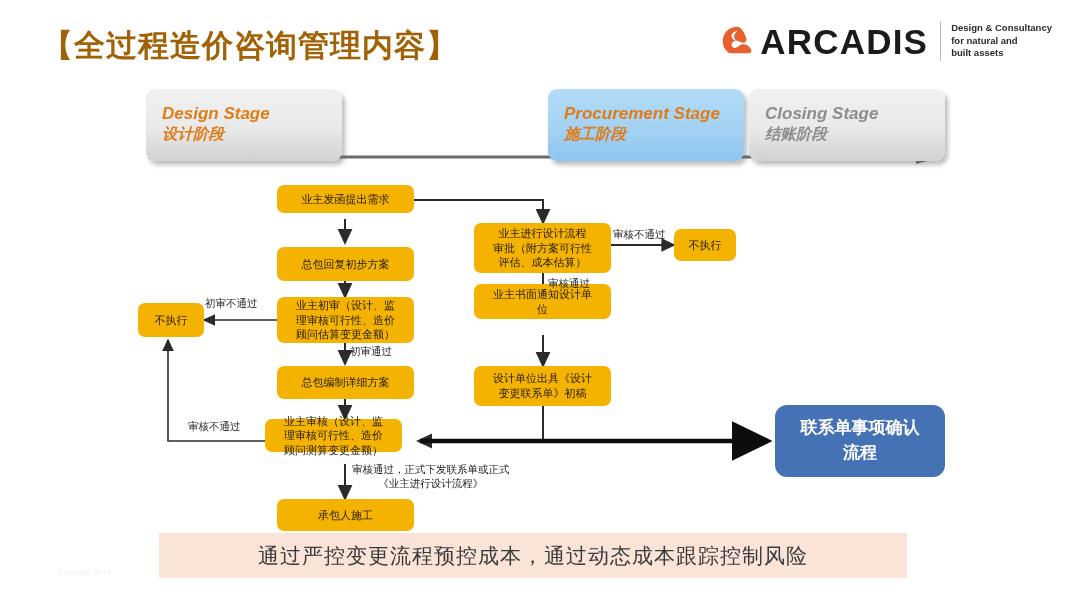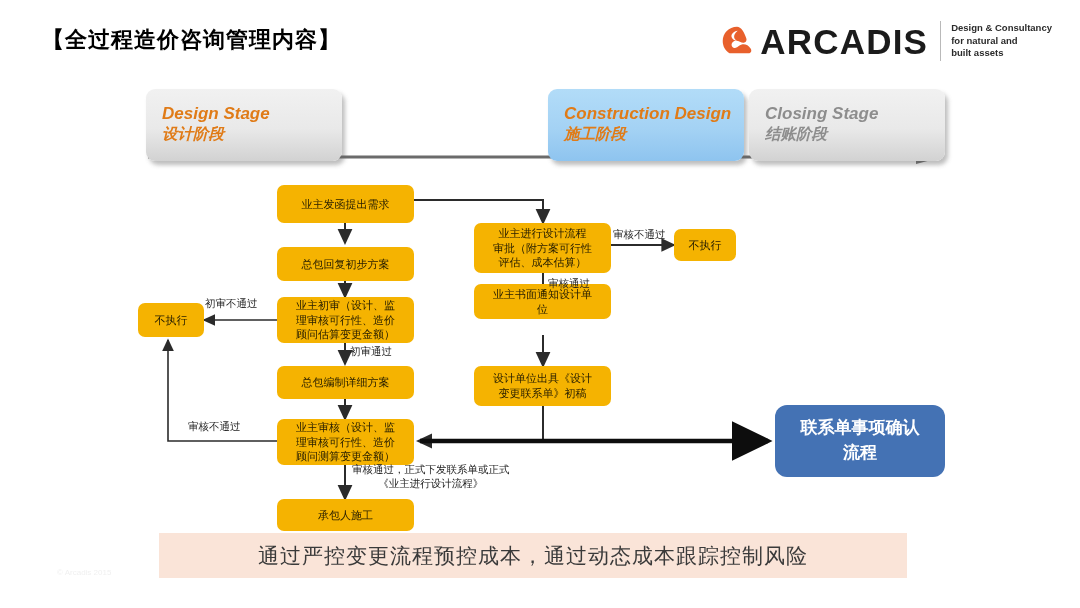--- a/index.html
+++ b/index.html
@@ -14,23 +14,23 @@
     overflow: hidden;
     font-family: "Liberation Sans", "DejaVu Sans", sans-serif;
   }
 
   
   #slide-title {
     position: absolute;
     left: 42px;
     top: 25px;
     font-family: "Liberation Serif", "DejaVu Serif", serif;
-    font-size: 22px;
-    font-weight: bold;
-    color: #000000;
+    font-size: 31px;
+    font-weight: bold;
+    color: #a16207;
     letter-spacing: 1px;
     white-space: nowrap;
   }
 
   #brand-logo {
     position: absolute;
     right: 28px;
     top: 18px;
     display: flex;
     align-items: center;
@@ -212,21 +212,21 @@
     <polygon points="768,1 795,8 768,15" fill="#6b6b6b"></polygon>
   </svg>
 
   <div class="stage-tab stage-grey accent-orange" style="left:0px; width:196px;">
     <div class="en">Design Stage</div>
     <div class="zh">设计阶段</div>
   </div>
 
 
   <div class="stage-tab stage-blue accent-orange" style="left:402px; width:196px;">
-    <div class="en">Construction Design</div>
+    <div class="en">Procurement Stage</div>
     <div class="zh">施工阶段</div>
   </div>
 
   <div class="stage-tab stage-grey accent-grey" style="left:603px; width:196px;">
     <div class="en">Closing Stage</div>
     <div class="zh">结账阶段</div>
   </div>
 </div>
 
 <svg id="flowchart" viewBox="0 0 1080 608" aria-hidden="true">
@@ -254,21 +254,21 @@
   <line x1="611" y1="245" x2="674" y2="245" stroke="#2b2b2b" stroke-width="1.8" marker-end="url(#ah)"></line>
 
   <line x1="543" y1="273" x2="543" y2="300" stroke="#2b2b2b" stroke-width="2" marker-end="url(#ah)"></line>
   <line x1="543" y1="335" x2="543" y2="366" stroke="#2b2b2b" stroke-width="2" marker-end="url(#ah)"></line>
 
   <path d="M543 406 L543 441 L418 441" fill="none" stroke="#2b2b2b" stroke-width="2" marker-end="url(#ah)"></path>
 
   <line x1="420" y1="441" x2="768" y2="441" stroke="#0d0d0d" stroke-width="4.5" marker-end="url(#ahthick)"></line>
 </svg>
 
-<div class="node node-yellow" style="left:277px; top:185px; width:137px; height:38px;">
+<div class="node node-yellow" style="left:277px; top:185px; width:137px; height:28px;">
   <span>业主发函提出需求</span>
 </div>
 
 <div class="node node-yellow" style="left:277px; top:247px; width:137px; height:34px;text-align:right;">
   <span>总包回复初步方案</span>
 </div>
 
 <div class="node node-yellow" style="left:277px; top:297px; width:137px; height:46px;">
   <span>业主初审（设计、监
 理审核可行性、造价
@@ -276,21 +276,21 @@
 </div>
 
 <div class="node node-yellow" style="left:138px; top:303px; width:66px; height:34px;">
   <span>不执行</span>
 </div>
 
 <div class="node node-yellow" style="left:277px; top:366px; width:137px; height:33px;">
   <span>总包编制详细方案</span>
 </div>
 
-<div class="node node-yellow" style="left:277px; top:419px; width:137px; height:46px;">
+<div class="node node-yellow" style="left:265px; top:419px; width:137px; height:33px;">
   <span>业主审核（设计、监
 理审核可行性、造价
 顾问测算变更金额）</span>
 </div>
 
 <div class="node node-yellow" style="left:277px; top:499px; width:137px; height:32px;">
   <span>承包人施工</span>
 </div>
 
 <div class="node node-yellow" style="left:474px; top:223px; width:137px; height:50px;">

